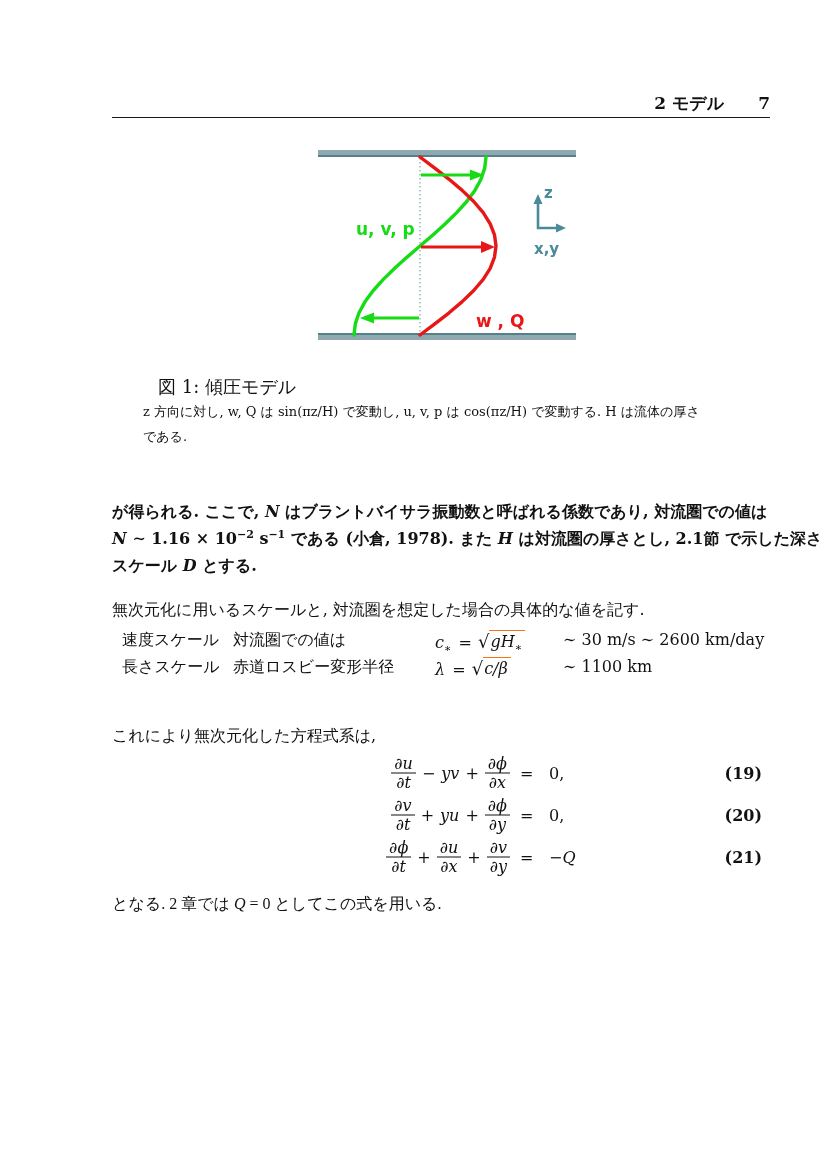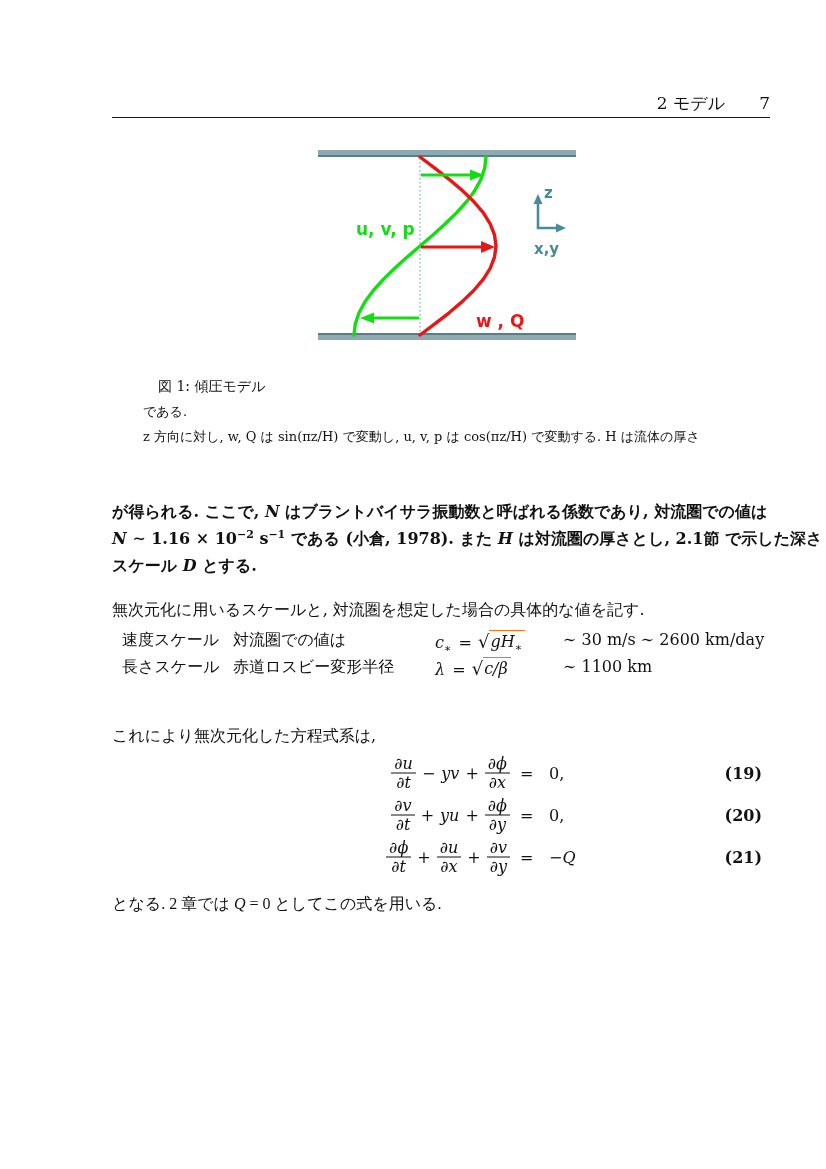--- a/index.html
+++ b/index.html
@@ -1,29 +1,29 @@
 <!DOCTYPE html>
 <html><head>
 <meta charset="utf-8">
 <style>
   html,body{margin:0;padding:0;background:#ffffff;}
   .page{position:relative;width:826px;height:1169px;background:#fff;
         font-family:"DejaVu Serif",serif;color:#111;overflow:hidden;}
 
   
-  .hdr{position:absolute;top:92px;right:56px;font-weight:normal;font-size:17px;}
+  .hdr{position:absolute;top:92px;right:56px;font-weight:bold;font-size:17px;}
   .hdr .pgnum{margin-left:34px;}
   .hrule{position:absolute;top:117px;left:112px;width:658px;height:1px;background:#1a1a1a;}
 
   
   .fig{position:absolute;left:318px;top:150px;}
 
   
   .cap{position:absolute;left:143px;top:374px;width:610px;font-size:13px;line-height:25px;white-space:nowrap;}
-  .cap .cap-title{margin-left:15px;font-size:14px;}
+  .cap .cap-title{margin-left:15px;font-size:18px;}
 
   
   .body-text{position:absolute;left:112px;width:662px;font-size:16px;line-height:27px;white-space:nowrap;}
   .p1{top:498px;font-weight:bold;}
   .p2{top:596px;}
   .p3{top:722px;}
   .p4{top:890px;font-family:Liberation Serif, serif;}
   sup{font-size:11px;vertical-align:super;line-height:0;}
   sub{font-size:11px;vertical-align:sub;line-height:0;}
   .v{font-style:italic;}
@@ -90,22 +90,22 @@
     <polygon points="248,78 238,73.5 238,82.5" fill="#4a8b9b"></polygon>
 
     <text x="38" y="85" font-family="DejaVu Sans, sans-serif" font-size="17" font-weight="bold" fill="#16dc16">u, v, p</text>
     <text x="158" y="177" font-family="DejaVu Sans, sans-serif" font-size="17" font-weight="bold" fill="#e81717">w , Q</text>
     <text x="226" y="48" font-family="DejaVu Sans, sans-serif" font-size="15" font-weight="bold" fill="#4a8b9b">z</text>
     <text x="216" y="104" font-family="DejaVu Sans, sans-serif" font-size="15" font-weight="bold" fill="#4a8b9b">x,y</text>
   </svg>
 
   <div class="cap">
     <div class="cap-title">図 1: 傾圧モデル</div>
+    <div>z 方向に対し, w, Q は sin(πz/H) で変動し, u, v, p は cos(πz/H) で変動する. H は流体の厚さ</div>
     <div>である.</div>
-    <div>z 方向に対し, w, Q は sin(πz/H) で変動し, u, v, p は cos(πz/H) で変動する. H は流体の厚さ</div>
   </div>
 
   <div class="body-text p1">
     <div><span>が得られる. ここで, </span><span class="v">N</span><span> はブラントバイサラ振動数と呼ばれる係数であり, 対流圏での値は</span></div>
     <div><span class="v">N</span><span> ∼ 1.16 × 10</span><sup>−2</sup><span> s</span><sup>−1</sup><span> である (小倉, 1978). また </span><span class="v">H</span><span> は対流圏の厚さとし, 2.1節 で示した深さ</span></div>
     <div><span>スケール </span><span class="v">D</span><span> とする.</span></div>
   </div>
 
   <div class="body-text p2">
     <div>無次元化に用いるスケールと, 対流圏を想定した場合の具体的な値を記す.</div>

